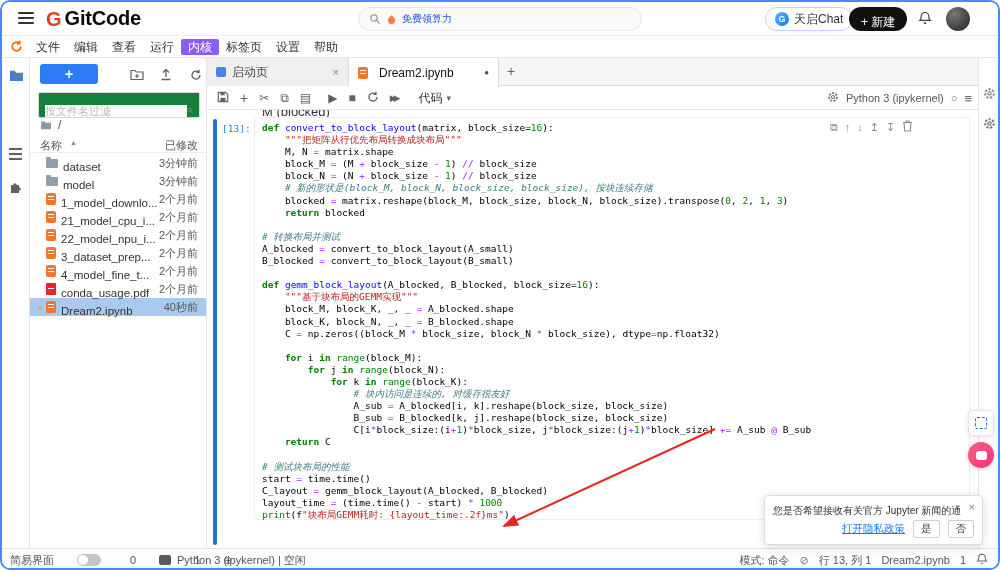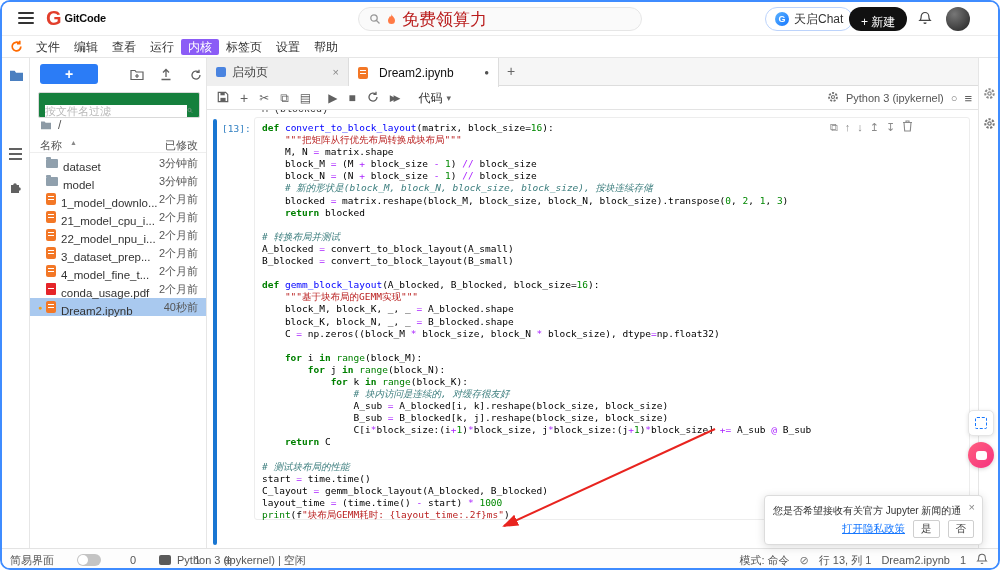--- a/index.html
+++ b/index.html
@@ -6,23 +6,23 @@
   html,body { width:1000px; height:570px; }
   body { font-family:"Liberation Sans", sans-serif; background:#fff; position:relative; overflow:hidden; }
   .page { position:absolute; inset:0; border:2px solid #3f8cff; border-radius:10px; overflow:hidden; background:#fff; }
 
   
   #header { position:absolute; left:0; top:0; width:100%; height:34px; background:#fff; border-bottom:1px solid #ececec; }
   .hamburger { position:absolute; left:16px; top:10px; width:16px; height:13px; cursor:pointer; }
   .hamburger i { display:block; height:2px; background:#333; margin-bottom:3px; border-radius:1px; }
   .brand { position:absolute; left:44px; top:5px; display:flex; align-items:center; gap:3px; }
   .brand-g { color:#e23e2b; font-size:20px; font-weight:900; line-height:22px; }
-  .brand-name { color:#0a0a0a; font-size:11px; font-weight:bold; letter-spacing:-0.2px; }
+  .brand-name { color:#0a0a0a; font-size:20px; font-weight:bold; letter-spacing:-0.2px; }
   .search { position:absolute; left:356px; top:5px; width:284px; height:24px; border:1px solid #e6e6e6; background:#fafafa; border-radius:12px; display:flex; align-items:center; padding:0 10px; gap:6px; }
-  .search .ph { color:#b91c1c; font-size:17px; }
+  .search .ph { color:#1d4ed8; font-size:10px; }
   .chat-btn { position:absolute; left:763px; top:5px; height:24px; padding:0 9px; border:1px solid #bcd3fb; border-radius:12px; background:#fff; display:flex; align-items:center; gap:5px; font-size:12px; color:#333; }
   .chat-g { width:14px; height:14px; border-radius:50%; background:linear-gradient(135deg,#5ab2ff,#1677ff); color:#fff; font-size:9px; font-weight:bold; display:flex; align-items:center; justify-content:center; }
   .new-btn { position:absolute; left:847px; top:5px; height:24px; padding:0 12px; border-radius:13px; background:#111; color:#fff; font-size:12px; display:flex; align-items:flex-end; gap:3px; }
   .hdr-bell { position:absolute; left:916px; top:9px; }
   .avatar { position:absolute; left:944px; top:5px; width:24px; height:24px; border-radius:50%; background:radial-gradient(circle at 35% 30%,#777,#222); }
 
   
   #menubar { position:absolute; left:0; top:34px; width:100%; height:22px; background:#fff; border-bottom:1px solid #e6e6e6; display:flex; align-items:center; }
   .swirl { margin-left:8px; margin-right:6px; display:flex; }
   .menu-item { font-size:12px; color:#333; padding:1px 7px; border-radius:2px; cursor:pointer; }
@@ -73,21 +73,21 @@
   .nbt-left { position:absolute; left:10px; top:0; height:22px; display:flex; align-items:center; gap:11px; }
   .nbt-ic { font-size:12px; color:#616161; cursor:pointer; line-height:1; }
   .nbt-ic.runall { letter-spacing:-3px; font-size:9px; }
   .celltype { display:flex; align-items:center; gap:4px; font-size:12px; color:#333; margin-left:10px; cursor:pointer; }
   .nbt-right { position:absolute; right:6px; top:0; height:22px; display:flex; align-items:center; gap:7px; }
   .kernel-name { font-size:11px; color:#555; }
   .kernel-idle { font-size:11px; color:#757575; }
   .nbt-menu { font-size:13px; color:#616161; }
 
   #nbarea { position:absolute; left:0; top:52px; width:100%; height:438px; background:#fff; overflow:hidden; }
-  .partial-line { position:absolute; left:55px; top:-2px; height:9px; overflow:hidden; font-family:Liberation Mono, monospace; font-size:10px; color:#333; }
+  .partial-line { position:absolute; left:55px; top:-2px; height:9px; overflow:hidden; font-family:Liberation Sans, sans-serif; font-size:13px; color:#333; }
   .partial-line span { display:block; margin-top:-4px; }
   .cell-bar { position:absolute; left:6px; top:9px; width:4px; height:426px; background:#1976d2; border-radius:2px; }
   .prompt { position:absolute; left:15px; top:13px; font-family:"DejaVu Sans Mono",monospace; font-size:9.5px; color:#307fc1; }
   .editor { position:absolute; left:47px; top:7px; width:716px; height:403px; border:1px solid #ededed; border-radius:3px; background:#fff; }
   #code-lines { position:absolute; left:55px; top:12px; white-space:pre; font-family:"DejaVu Sans Mono",monospace; font-size:9.5px; }
   .code-line { height:12.1px; line-height:12.1px; }
   .tok-kw { color:#008000; font-weight:bold; }
   .tok-bi { color:#008000; }
   .tok-fn { color:#0000ff; }
   .tok-str { color:#ba2121; }

